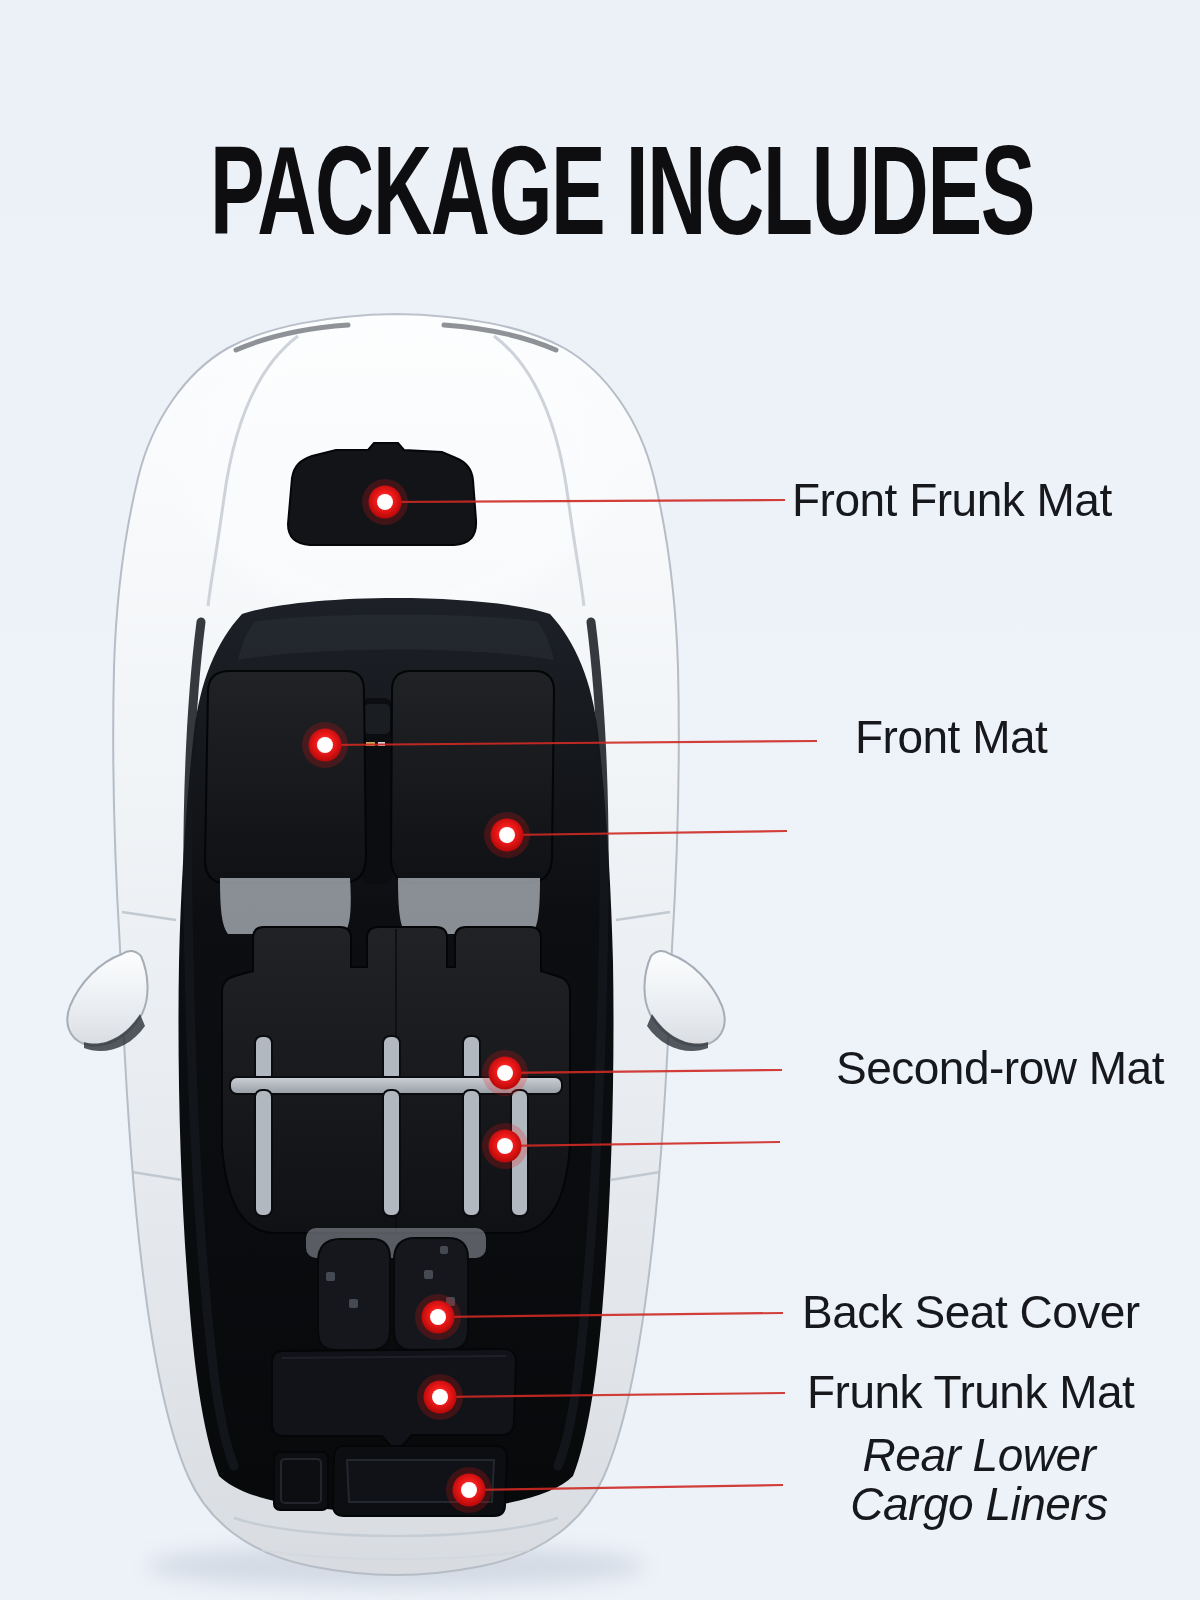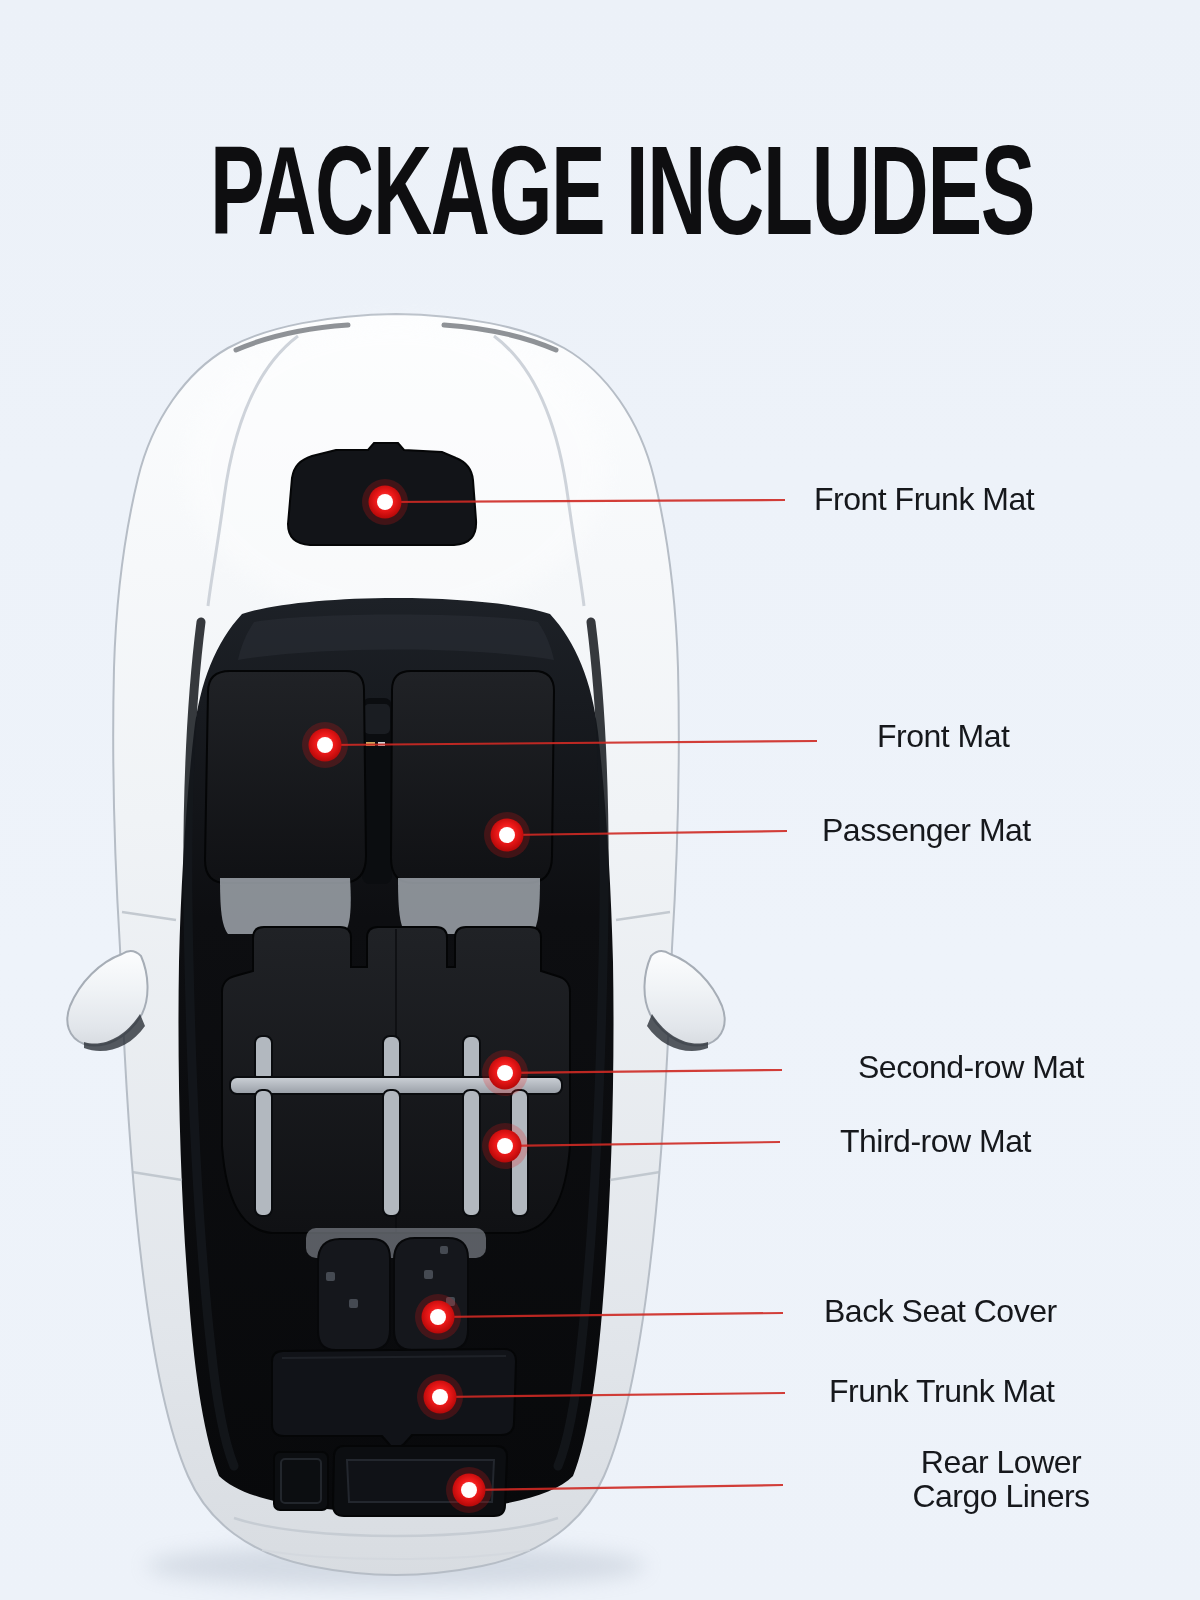--- a/index.html
+++ b/index.html
@@ -20,24 +20,24 @@
   }
   .page-title{
     position:absolute;left:0;right:0;top:190px;margin:0;
     transform:translateY(-50%) scaleX(0.65);
     font-size:126px;font-weight:bold;letter-spacing:-2px;
     text-align:center;color:var(--title);white-space:nowrap;
   }
   .car-svg{position:absolute;left:0;top:0;}
   .callout{
     position:absolute;transform:translateY(-50%);
-    font-size:32px;letter-spacing:-0.5px;line-height:1.06;
-    color:var(--label);white-space:pre-line;margin-left:22px;
-  }
-  .callout.centered{text-align:center;width:272px;}
+    font-size:46px;letter-spacing:-0.5px;line-height:1.06;
+    color:var(--label);white-space:pre-line;
+  }
+  .callout.centered{text-align:center;width:272px;font-style:italic;}
 </style>
 </head>
 <body>
 
 <div class="stage">
 
   <h1 class="page-title">PACKAGE INCLUDES</h1>
 
   <svg class="car-svg" viewBox="0 0 1200 1600" width="1200" height="1600" xmlns="http://www.w3.org/2000/svg">
     <defs>
@@ -241,20 +241,18 @@
       <g>
           <circle cx="469" cy="1490" r="23" fill="#e81616" opacity="0.22"></circle>
           <circle cx="469" cy="1490" r="16.5" fill="url(#dotGrad)"></circle>
           <circle cx="469" cy="1490" r="8" fill="#ffffff"></circle>
         </g>
     </g>
   </svg>
 
   <div class="callout" style="left:792px;top:500px">Front Frunk Mat</div>
   <div class="callout" style="left:855px;top:737px">Front Mat</div>
-  <div class="callout" style="left:800px;top:831px">Passenger Mat</div>
   <div class="callout" style="left:836px;top:1068px">Second-row Mat</div>
-  <div class="callout" style="left:818px;top:1142px">Third-row Mat</div>
   <div class="callout" style="left:802px;top:1312px">Back Seat Cover</div>
   <div class="callout" style="left:807px;top:1392px">Frunk Trunk Mat</div>
   <div class="callout centered" style="left:843px;top:1480px">Rear Lower
 Cargo Liners</div>
 </div>
 
 </body></html>

